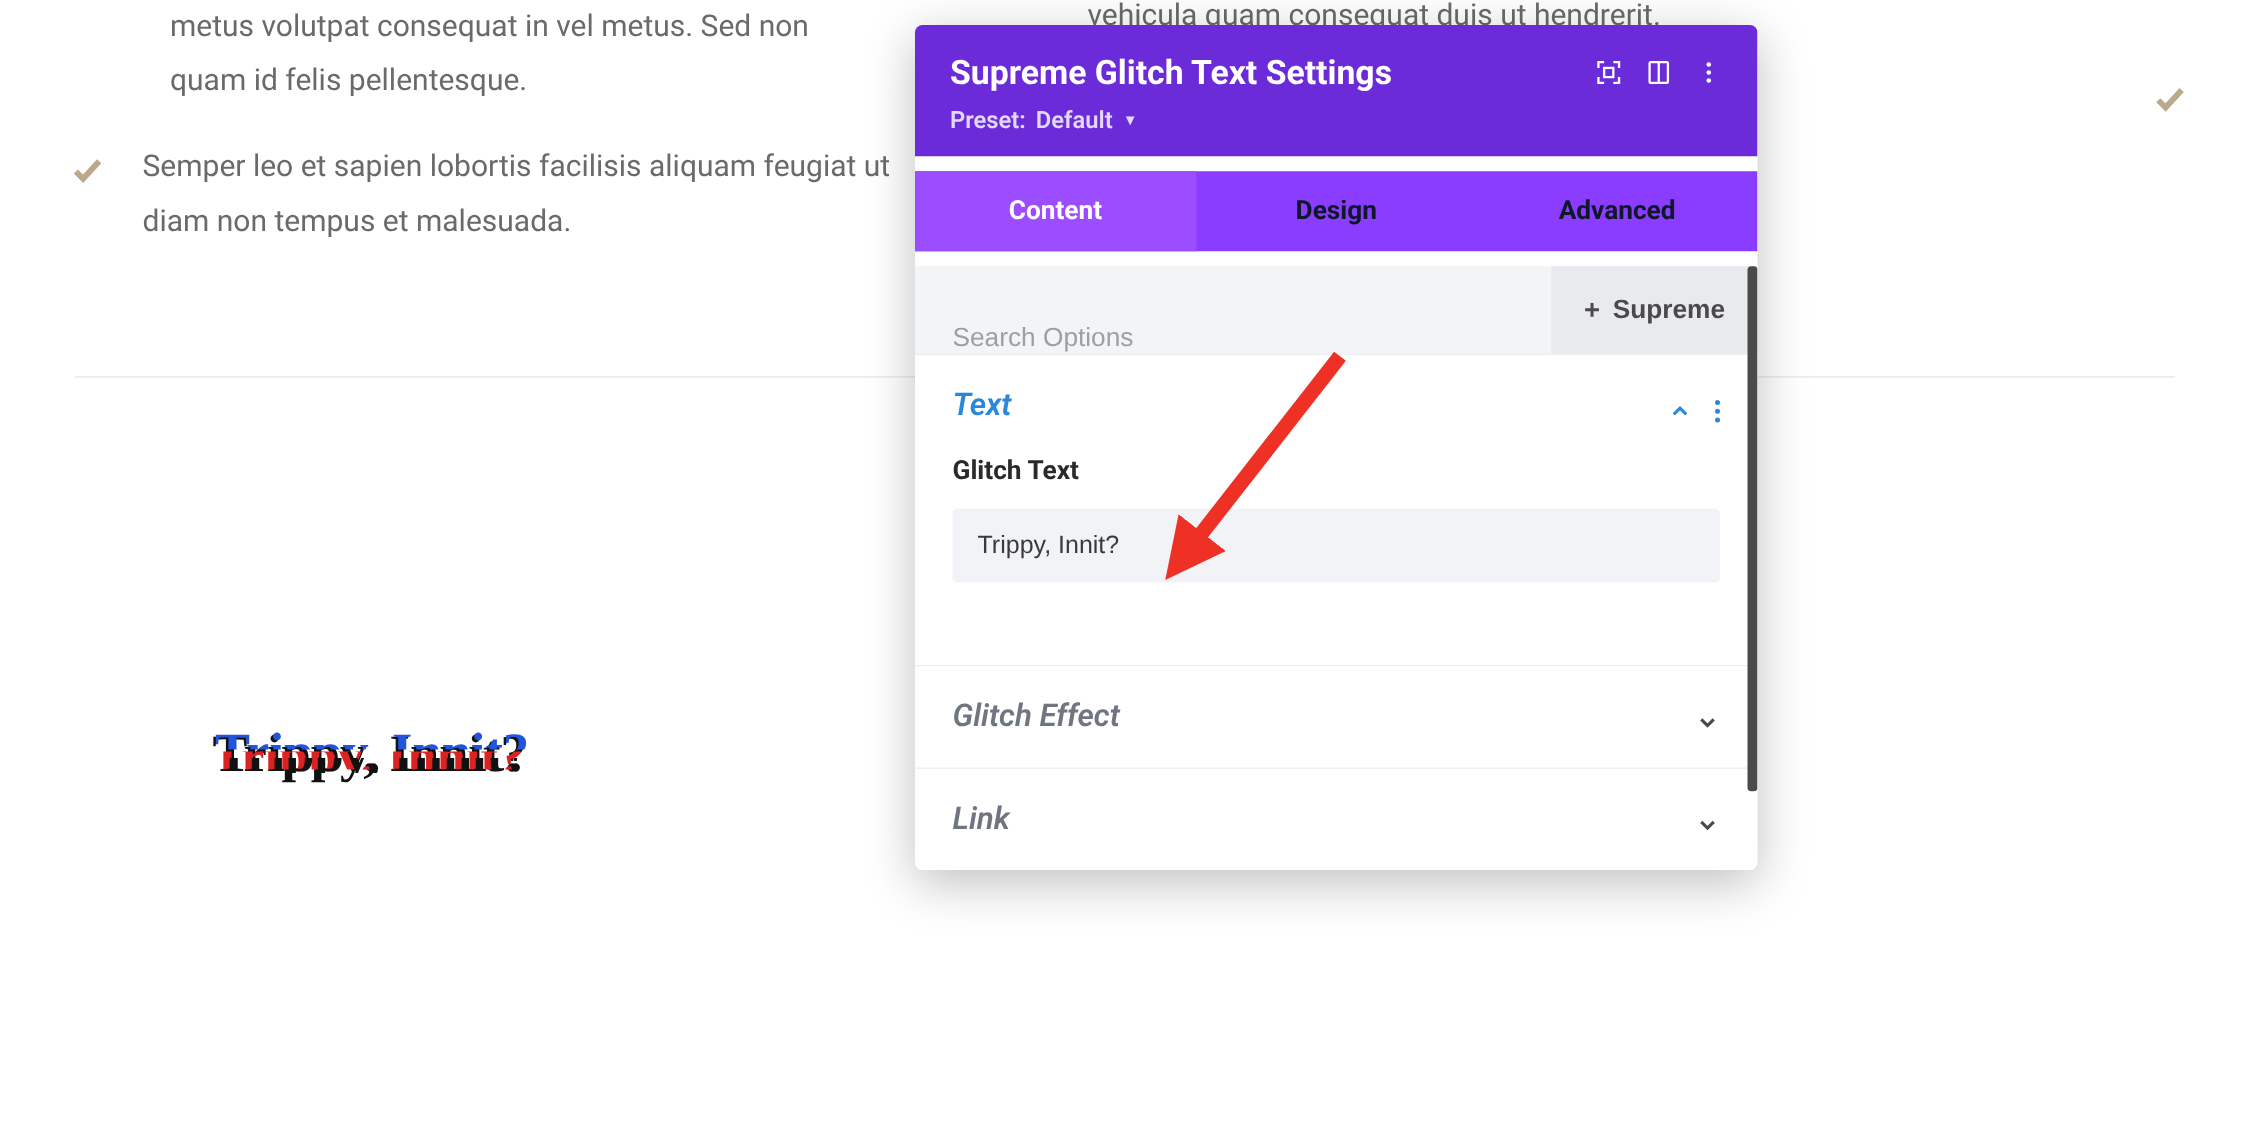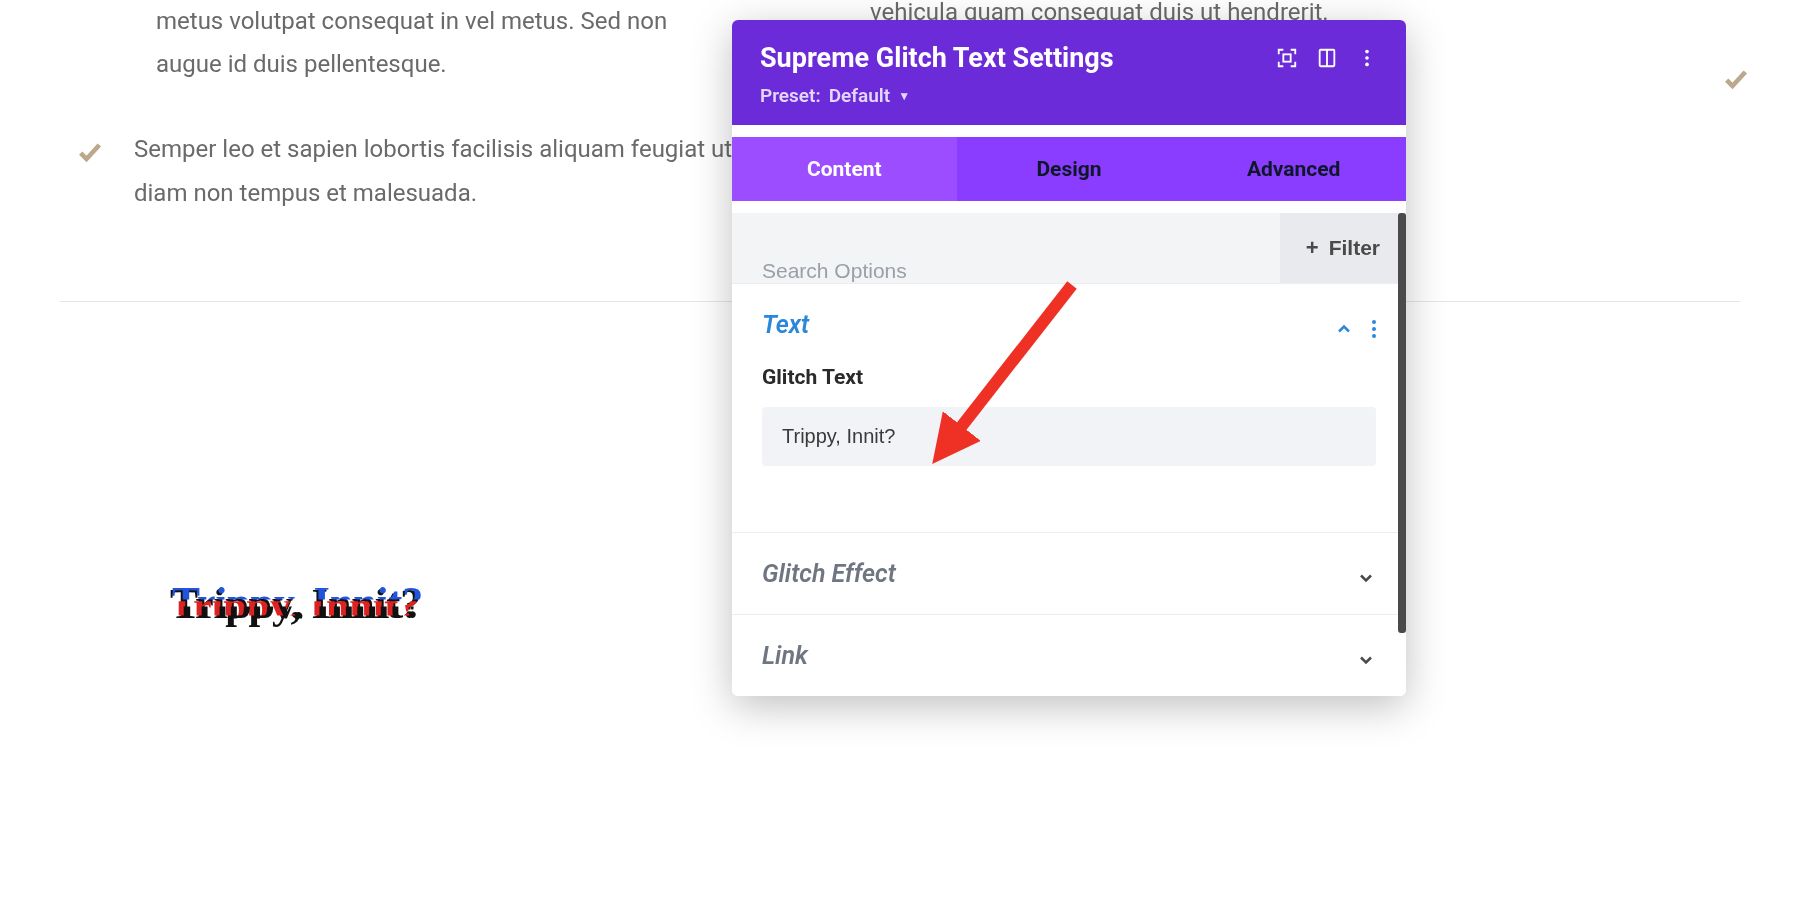--- a/index.html
+++ b/index.html
@@ -37,31 +37,31 @@
   .check {
     flex: 0 0 auto;
     width: 28px;
     height: 28px;
     margin-top: 10px;
     color: #bca88a;
   }
   .bullet-text { flex: 1; }
   .left-col {
     position: absolute;
-    left: 76px;
+    left: 56px;
     width: 680px;
     top: 0;
   } 
   .left-col .continuation {
     font-size: 24px;
     line-height: 1.8;
     color: #6a6a6a;
     padding-left: 80px;
   }
-  .left-col .row2 { margin-top: 42px; }
+  .left-col .row2 { margin-top: 26px; }
   .right-col-text {
     position: absolute;
     left: 870px;
     top: -2px;
     font-size: 24px;
     color: #6a6a6a;
   }
   .right-check {
     position: absolute;
     right: 50px;
@@ -257,21 +257,21 @@
   
   svg { display:block; }
 </style>
 </head>
 <body>
 
 <div class="page">
 
   <div class="left-col">
     <div class="continuation">metus volutpat consequat in vel metus. Sed non</div>
-    <div class="continuation">augue id duis pellentesque.</div>
+    <div class="continuation">quam id felis pellentesque.</div>
 
     <div class="bullet-row row2">
       <span class="check">
         <svg viewBox="0 0 24 24" fill="none" stroke="currentColor" stroke-width="4">
             <polyline points="4 13 9 18 20 6"></polyline>
           </svg>
       </span>
       <span class="bullet-text">Semper leo et sapien lobortis facilisis aliquam feugiat ut diam non tempus et malesuada.</span>
     </div>
   </div>
@@ -332,21 +332,21 @@
       <div class="tab">Advanced</div>
     </div>
 
     <div class="panel-body">
       <div class="scroll-indicator"></div>
 
       <div class="search-row">
         <input class="search-input" type="text" placeholder="Search Options" style="">
         <button class="filter-btn">
           <span class="plus">+</span>
-          <span>Filter</span>
+          <span>Supreme</span>
         </button>
       </div>
 
       <div class="section open">
         <div class="section-head">
           <div class="section-title">Text</div>
           <div class="sec-controls">
             <span class="chev">
               <svg viewBox="0 0 24 24" fill="none" stroke="currentColor" stroke-width="3">
                   <polyline points="6 15 12 9 18 15"></polyline>

